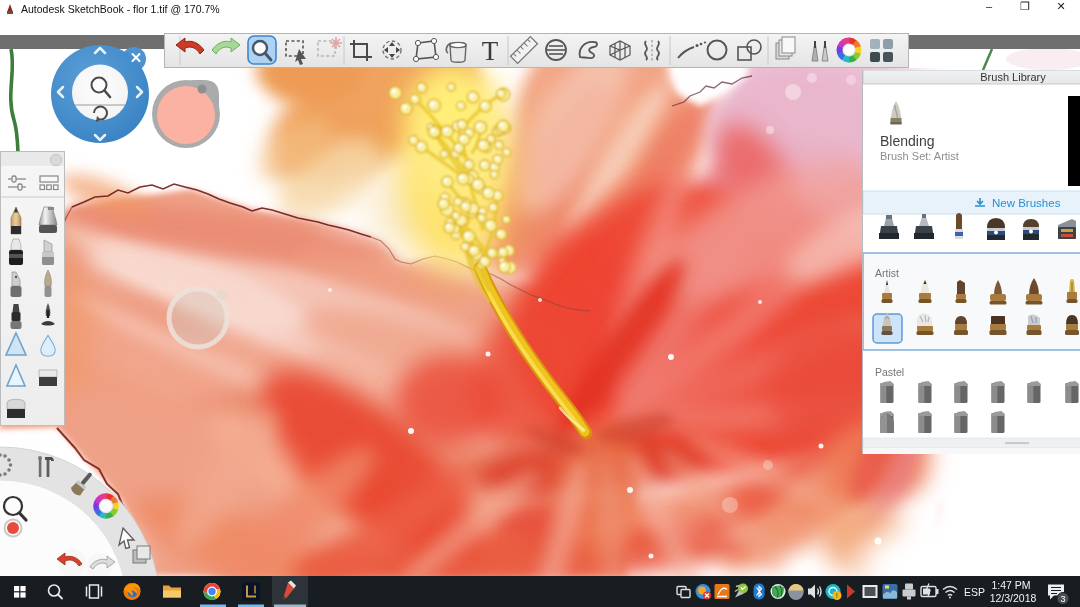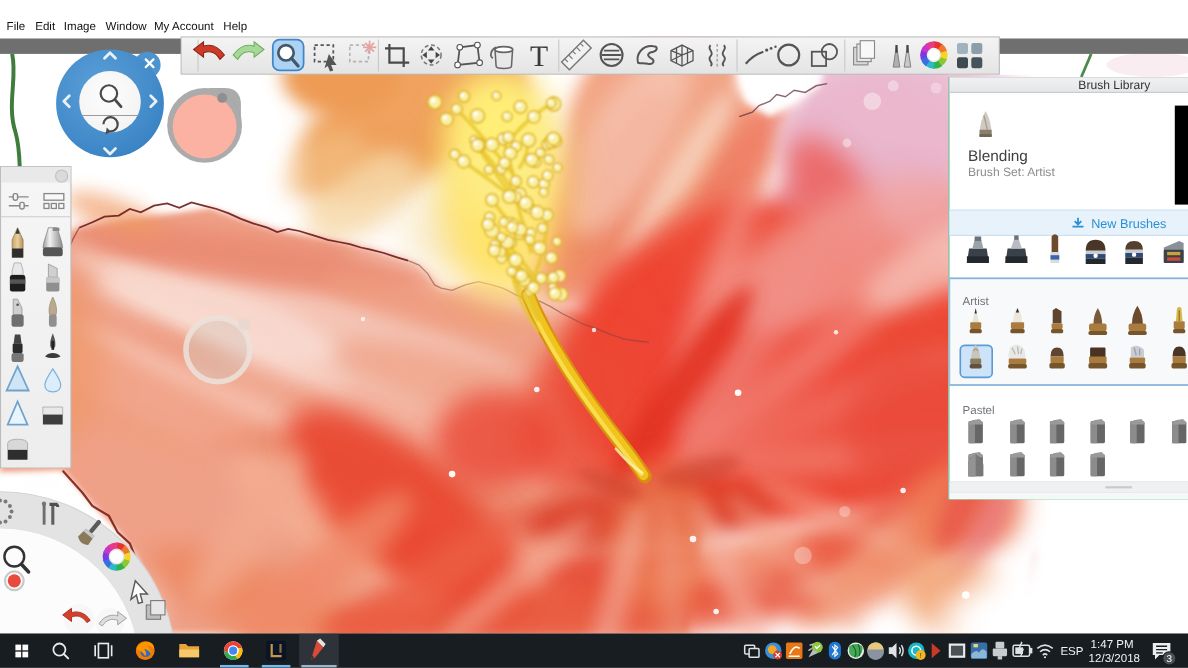--- a/index.html
+++ b/index.html
@@ -511,29 +511,31 @@
 
 <circle cx="198" cy="318" r="29" fill="#d5c3b8" fill-opacity="0.45" stroke="#ece2da" stroke-width="5" stroke-opacity="0.85"></circle>
 <circle cx="222" cy="295" r="5.5" fill="#e5d8ce" opacity="0.85"></circle>
 
 <path d="M11,49 C16,70 6,95 14,120 C20,140 16,160 21,178 C22,184 20,189 21,193" stroke="#3e7d3c" stroke-width="3.6" fill="none"></path>
 <path d="M992,49 L983,70" stroke="#4b8a4a" stroke-width="2.5" fill="none"></path>
 
 <rect x="0" y="35" width="1080" height="14" fill="#6f6f6f"></rect>
 </svg>
 
-
-  <div class="menubar abs">
-    <span style="left:6px">File</span>
-    <span style="left:32px">Edit</span>
-    <span style="left:58px">Image</span>
-    <span style="left:96px">Window</span>
-    <span style="left:140px">My Account</span>
-    <span style="left:203px">Help</span>
+  <div class="titlebar abs">
+    <svg class="abs" style="left:4px;top:3px" width="12" height="12" viewBox="0 0 12 12">
+        <path d="M6 1 L8.5 8 L3.5 8 Z" fill="#8a2a1e"></path>
+        <rect x="3" y="8" width="6" height="3" fill="#7a4a30"></rect>
+      </svg>
+    <span class="title-text">Autodesk SketchBook - flor 1.tif @ 170.7%</span>
+    <div class="winbtn" style="left:974px">–</div>
+    <div class="winbtn" style="left:1010px">❐</div>
+    <div class="winbtn" style="left:1046px">✕</div>
   </div>
+
 
   <svg id="toolbar" class="abs" style="left:164px;top:33px" width="745" height="35" viewBox="0 0 745 35">
 <defs>
 <linearGradient id="tbg" x1="0" y1="0" x2="0" y2="1">
           <stop offset="0" stop-color="#f4f4f4"></stop>
           <stop offset="1" stop-color="#e4e4e4"></stop>
         </linearGradient>
 </defs>
 <rect x="0.5" y="0.5" width="744" height="34" fill="url(#tbg)" stroke="#b4b4b4"></rect>
 <g stroke="#c8c8c8">
@@ -791,21 +793,21 @@
 <path d="M93,47 L98,52 L93,57" fill="none" stroke="#e8f1f8" stroke-width="2.5" stroke-linecap="round" stroke-linejoin="round"></path>
 </g>
 <g>
 <path d="M142,40 L160,40 Q175,40 175,55 L175,74 A34,34 0 0,0 142,40 Z" fill="#a8a8a8" opacity="0.96"></path>
 <circle cx="142" cy="74" r="34" fill="#a8a8a8" opacity="0.96"></circle>
 <circle cx="142" cy="75" r="29" fill="#fbb2a3"></circle>
 <circle cx="158" cy="49" r="4.5" fill="#8f8f8f"></circle>
 </g>
 </svg>
 
-  <div id="rightpanel" class="abs" style="left:862px;top:70px;width:218px;height:384px;background:#22c55e;border-left:1px solid #b8bcc0">
+  <div id="rightpanel" class="abs" style="left:862px;top:70px;width:218px;height:384px;background:#f9a8d4;border-left:1px solid #b8bcc0">
       <svg width="218" height="384" viewBox="0 0 218 384" style="position:absolute;left:0;top:0">
 <defs>
           <linearGradient id="rph" x1="0" y1="0" x2="0" y2="1">
             <stop offset="0" stop-color="#f0f1f2"></stop>
             <stop offset="1" stop-color="#e4e6e8"></stop>
           </linearGradient>
         </defs>
 <rect x="0" y="0" width="218" height="384" fill="#ffffff"></rect>
 <rect x="0" y="0" width="218" height="14" fill="url(#rph)" stroke="#c6cace" stroke-width="1"></rect>
 <text x="150" y="11" font-size="11" fill="#333" text-anchor="middle">Brush Library</text>

